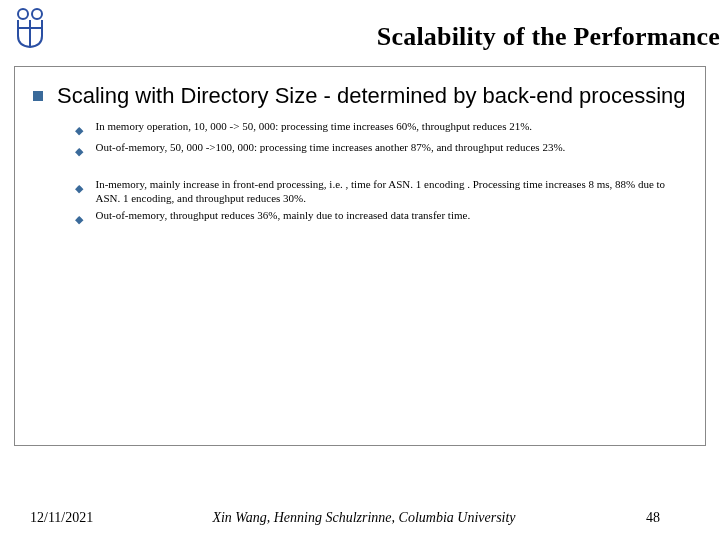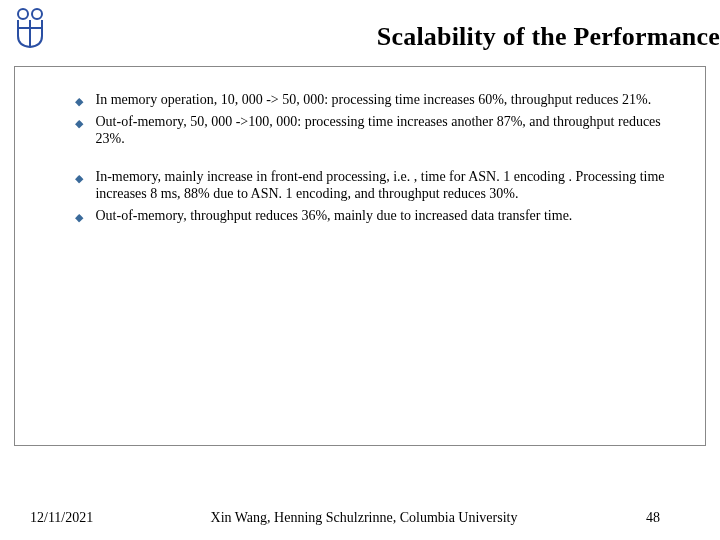--- a/index.html
+++ b/index.html
@@ -7,23 +7,23 @@
   body { background:#fff; position:relative; color:#000; }
   .logo { position:absolute; top:6px; left:10px; }
   .title { font-size:26px; font-weight:bold; text-align:right; padding-top:22px; letter-spacing:0.2px; }
   .content { border:1px solid #888; margin:14px 14px 0 14px; padding:16px 18px 18px 18px; min-height:380px; }
   .l1 { display:flex; margin-bottom:10px; }
   .l1-bullet { width:10px; height:10px; background:#3a6a9a; margin-top:8px; flex-shrink:0; margin-right:14px; }
   .l1-text { font-size:22px; font-family:Arial,Helvetica,sans-serif; line-height:1.22; }
   .l2-list { margin:8px 0 20px 42px; }
   .l2 { display:flex; margin:4px 0; }
   .l2-bullet { color:#3a6a9a; font-size:11px; margin-top:4px; flex-shrink:0; margin-right:12px; }
-  .l2-text { font-size:14px; line-height:1.25; }
+  .l2-text { font-size:11px; line-height:1.25; }
   .footer { position:absolute; bottom:14px; left:8px; right:0; display:flex; justify-content:space-between; padding:0 22px; font-size:14px; }
-  .footer-center { flex:1; text-align:center; }
+  .footer-center { font-style:italic; flex:1; text-align:center; }
   .footer-left { width:90px; }
   .footer-right { width:90px; text-align:center; }
 </style>
 </head>
 <body>
 
 <div class="logo">
   <svg width="40" height="42" viewBox="0 0 40 42">
     <g fill="none" stroke="#2a4fa3" stroke-width="2">
       <circle cx="13" cy="8" r="5"></circle>
@@ -32,20 +32,24 @@
       <path d="M20 14 v27"></path>
       <path d="M8 22 h24"></path>
     </g>
   </svg>
 </div>
 
 <h1 class="title">Scalability of the Performance</h1>
 
 <div class="content">
 
+  <div class="l1">
+    <div class="l1-bullet"></div>
+    <div class="l1-text">Scaling with Directory Size - determined by back-end processing</div>
+  </div>
   <div class="l2-list">
     <div class="l2">
       <div class="l2-bullet">◆</div>
       <div class="l2-text">In memory operation, 10, 000 -&gt; 50, 000: processing time increases 60%, throughput reduces 21%.</div>
     </div>
     <div class="l2">
       <div class="l2-bullet">◆</div>
       <div class="l2-text">Out-of-memory, 50, 000 -&gt;100, 000: processing time increases another 87%, and throughput reduces 23%.</div>
     </div>
   </div>

